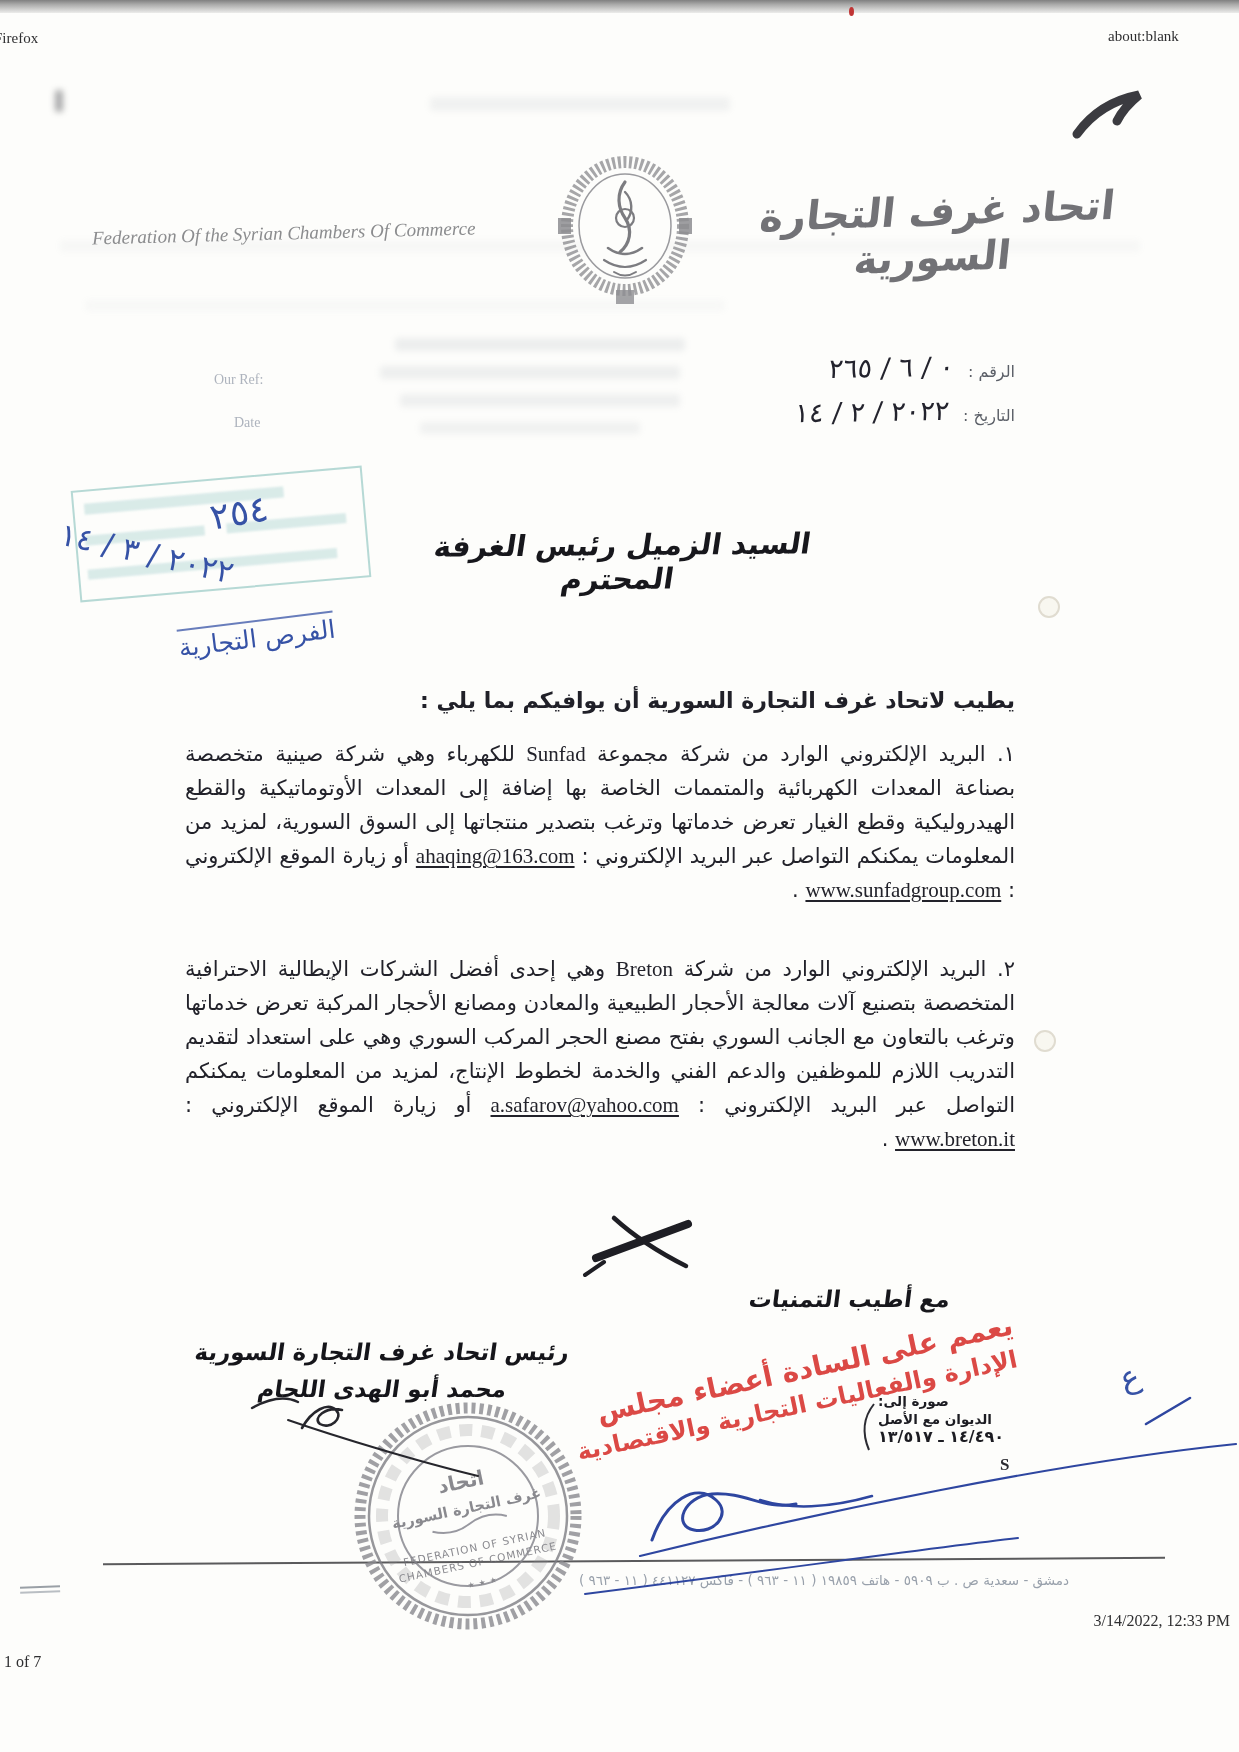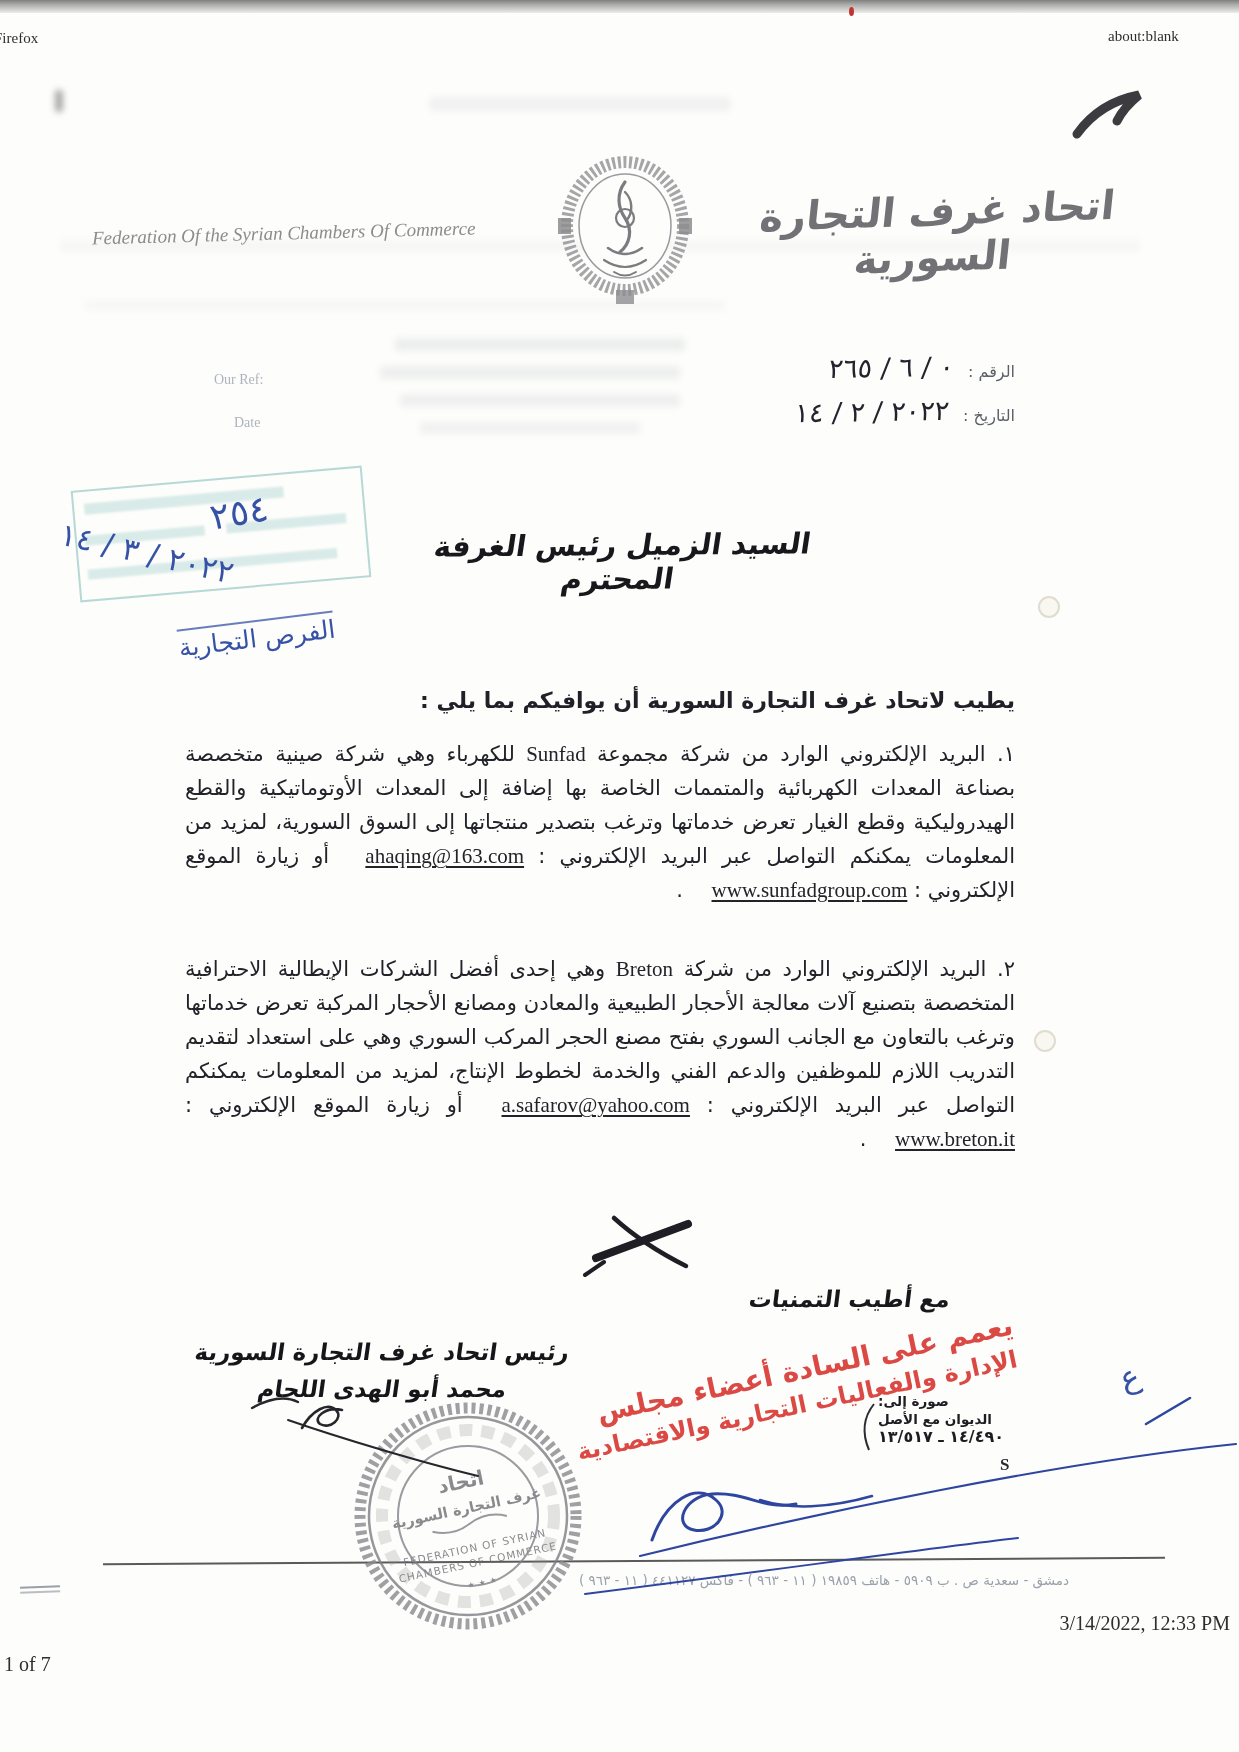--- a/index.html
+++ b/index.html
@@ -11,21 +11,21 @@
   .abs { position:absolute; }
   .serif { font-family:"Liberation Serif",serif; }
   
   .scan-top { left:0; top:0; width:1239px; height:13px;
     background:linear-gradient(#6a6a6a 0%, #9c9c9c 35%, #e9e9e7 100%); opacity:.85; }
   .smudge { position:absolute; background:#97a0a9; filter:blur(3px); border-radius:3px; }
   .ghost-ring { position:absolute; width:22px; height:22px; border-radius:50%;
     border:2px solid #d9d4c6; background:#f8f6ee; opacity:.8; }
   
   .chrome { color:#2e2e30; font-size:15px; }
-  .pagefoot { color:#2e2e30; font-size:20px; }
+  .pagefoot { color:#2e2e30; font-size:16px; }
   
   .org-en { left:92px; top:222px; width:420px; font-family:"Liberation Serif",serif;
     font-style:italic; font-size:19px; color:#8b8c8e; transform:rotate(-1.5deg); }
   .org-ar { left:730px; top:188px; width:410px; text-align:center; font-size:40px;
     font-weight:bold; color:#5f5f64; transform:rotate(-2deg) skewX(-8deg); opacity:.88; }
   
   .faint-en { color:#adb3bd; font-size:14px; font-family:"Liberation Serif",serif; }
   .ref-row { direction:rtl; display:flex; gap:14px; align-items:baseline; }
   .ref-label { font-size:16px; color:#5c6068; }
   .hand-ink { color:#23232d; font-size:27px; transform:skewX(-6deg) rotate(-1deg); }
@@ -35,21 +35,21 @@
   .rc-bar { position:absolute; background:rgba(112,182,176,.26); filter:blur(1px); }
   .hand-blue { color:#3652a6; }
   
   .salutation { left:372px; top:528px; width:496px; text-align:center; font-size:29px;
     font-weight:bold; color:#17171c; transform:skewX(-9deg) rotate(-0.5deg); }
   .intro { left:185px; top:688px; width:830px; direction:rtl; text-align:right;
     font-size:22px; font-weight:bold; color:#20202а; color:#202028; }
   .para { position:absolute; left:185px; width:830px; direction:rtl; text-align:justify;
     font-size:21px; line-height:34px; color:#22222a; }
   .latin { font-family:"Liberation Serif",serif; }
-  .link { text-decoration:underline; text-underline-offset:3px;margin-left:22px; }
+  .link { text-decoration:underline; text-underline-offset:3px; }
   .regards { left:742px; top:1286px; width:215px; text-align:center; font-size:23px;
     font-weight:bold; color:#17171c; transform:skewX(-7deg); }
   .signer { left:188px; top:1334px; width:388px; text-align:center; color:#15151a; }
   .signer div { font-size:23px; font-weight:bold; transform:skewX(-8deg); line-height:37px; }
   
   .red-stamp { left:548px; top:1352px; width:520px; transform:rotate(-12deg);
     text-align:center; color:#d93a36; opacity:.92; }
   .red-stamp .l1 { font-size:28px; font-weight:bold; letter-spacing:1px; }
   .red-stamp .l2 { font-size:24px; font-weight:bold; margin-top:4px; margin-right:30px; }
   

